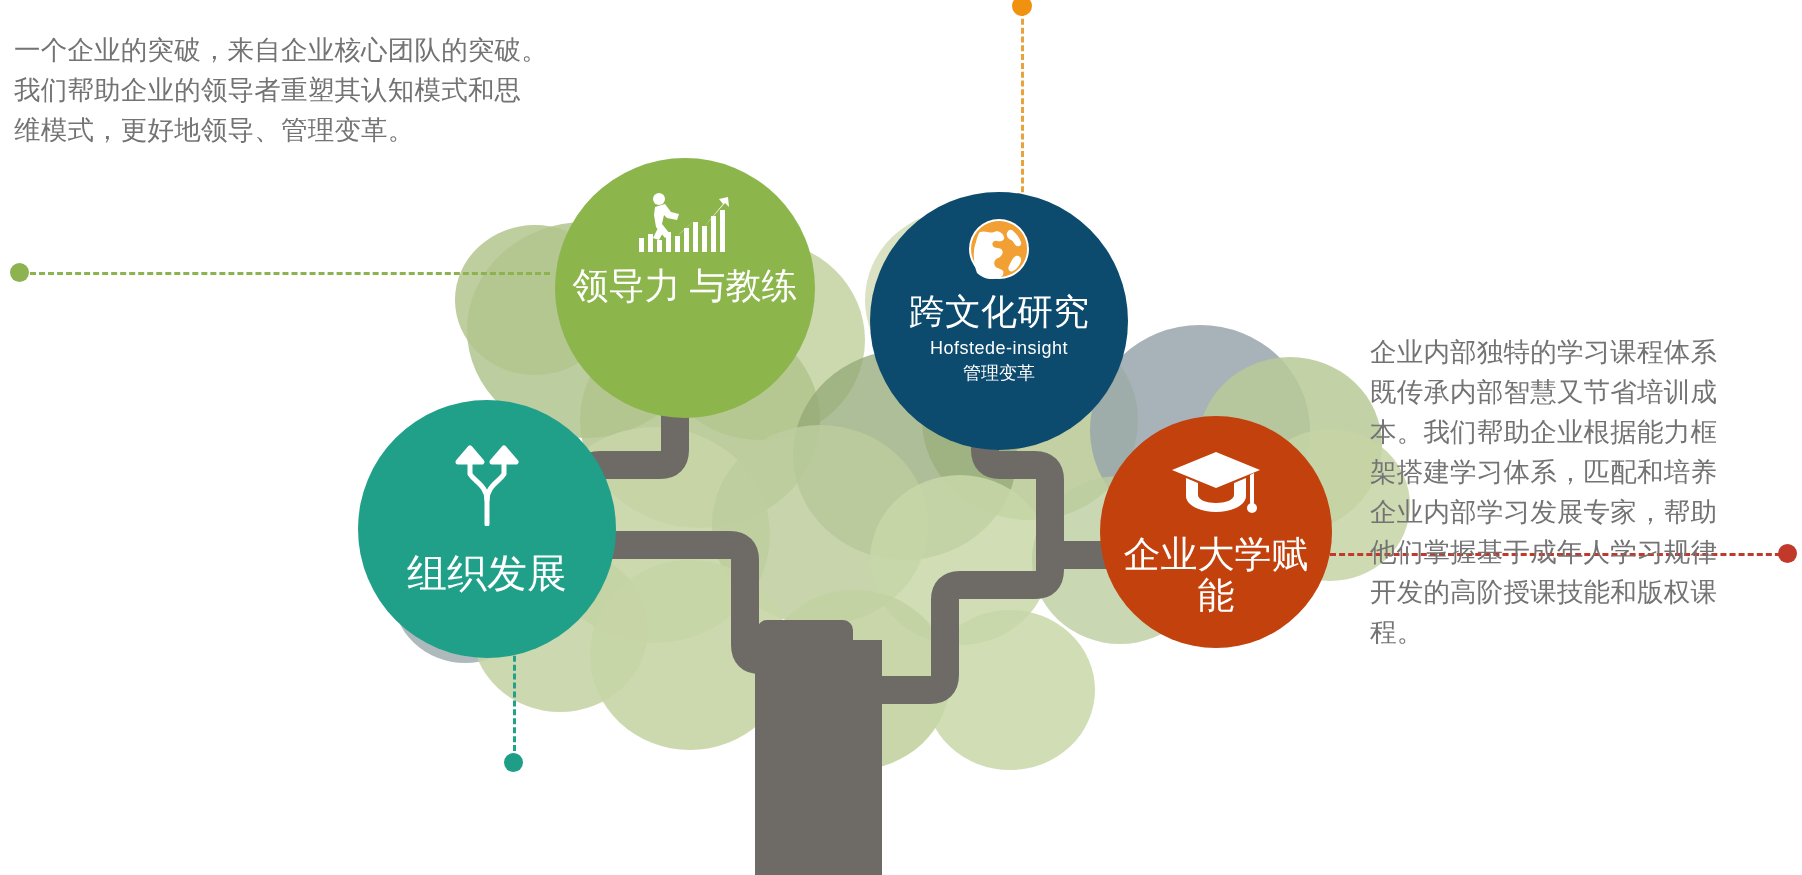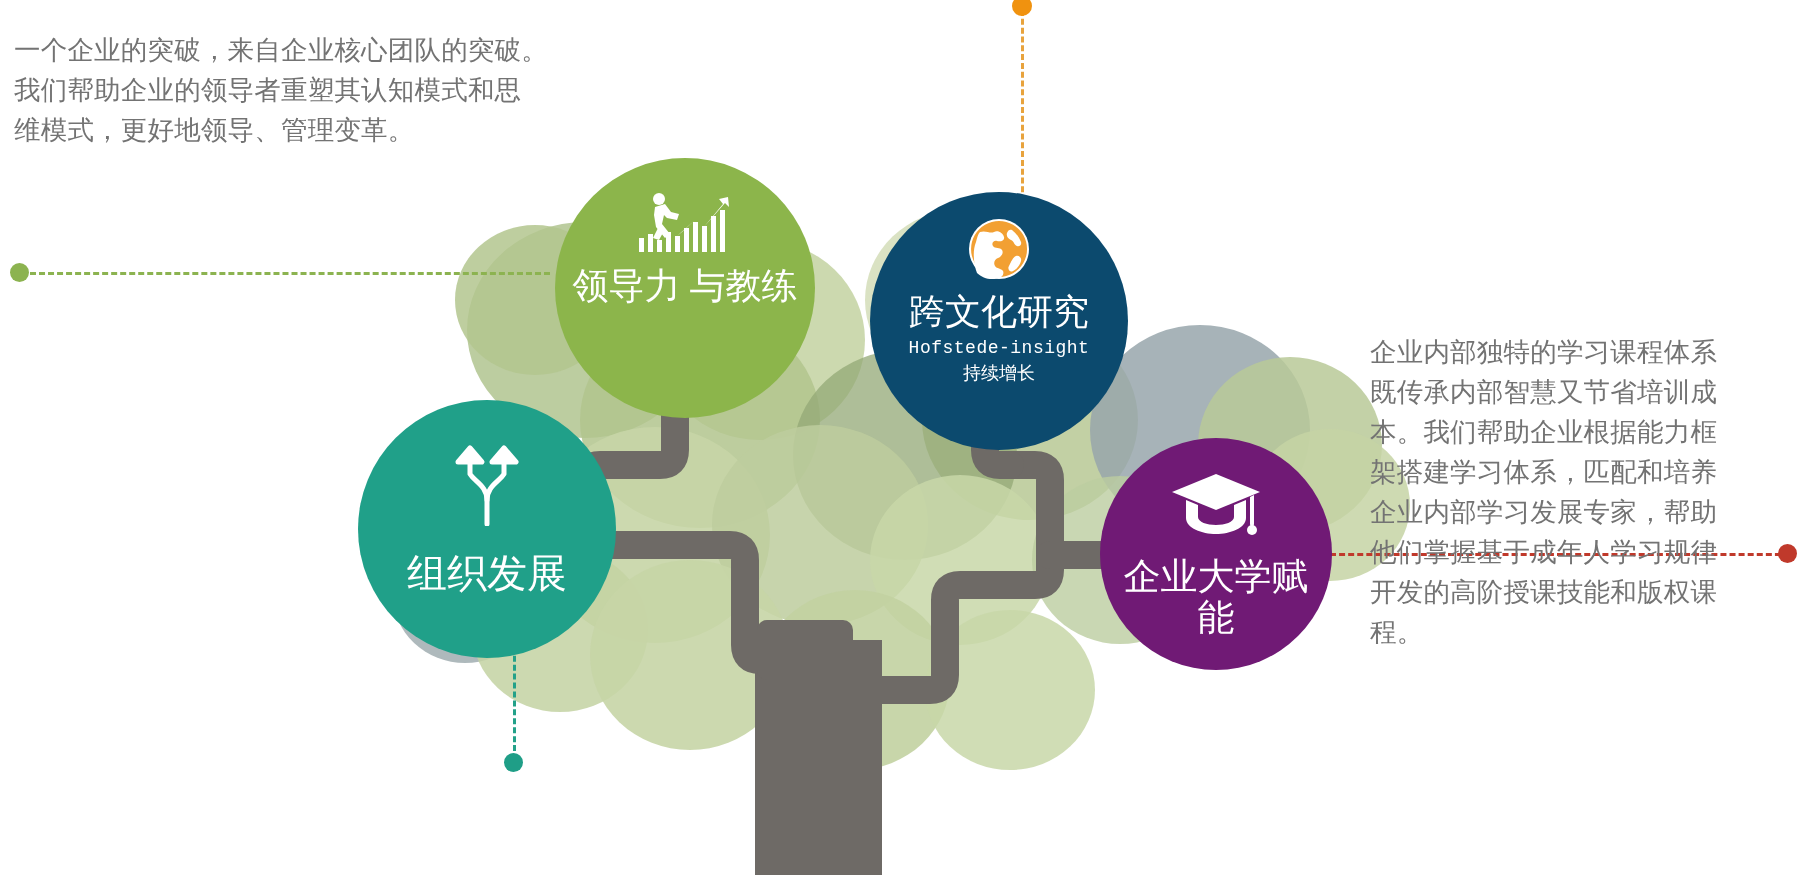--- a/index.html
+++ b/index.html
@@ -33,38 +33,38 @@
   #conn-teal-dot{left:504px;top:753px;width:19px;height:19px;background:#1f9e87;}
 
   #conn-red-line{left:1330px;top:553px;width:460px;border-top:3px dashed #c0392b;}
   #conn-red-dot{left:1778px;top:544px;width:19px;height:19px;background:#c0392b;}
 
   
   .node{position:absolute;border-radius:50%;display:flex;flex-direction:column;
         align-items:center;justify-content:flex-start;color:#fff;text-align:center;}
   .node .ic{display:block;}
   .node .nlabel{font-family:"Liberation Serif","DejaVu Serif",serif;font-weight:400;line-height:1.12;}
-  .node .nsub{font-family:Liberation Mono, monospace;line-height:1.25;}
+  .node .nsub{font-family:Liberation Sans, sans-serif;line-height:1.25;}
   .node .nsub2{font-family:"Liberation Serif","DejaVu Serif",serif;line-height:1.25;}
 
   #node-leadership{left:555px;top:158px;width:260px;height:260px;background:#8cb54b;}
   #node-leadership .ic{margin-top:34px;}
   #node-leadership .nlabel{margin-top:8px;font-size:36px;}
 
   #node-crosscult{left:870px;top:192px;width:258px;height:258px;background:#0c4a6e;}
   #node-crosscult .ic{margin-top:26px;}
   #node-crosscult .nlabel{margin-top:8px;font-size:36px;}
   #node-crosscult .nsub{margin-top:5px;font-size:18px;letter-spacing:.5px;}
   #node-crosscult .nsub2{margin-top:2px;font-size:18px;}
 
   #node-orgdev{left:358px;top:400px;width:258px;height:258px;background:#20a089;}
   #node-orgdev .ic{margin-top:44px;}
   #node-orgdev .nlabel{margin-top:22px;font-size:40px;}
 
-  #node-university{left:1100px;top:438px;width:232px;height:232px;background:#701a75;}
+  #node-university{left:1100px;top:416px;width:232px;height:232px;background:#c2410c;}
   #node-university .ic{margin-top:34px;}
   #node-university .nlabel{margin-top:14px;font-size:37px;width:200px;}
 </style>
 </head>
 <body>
 
 <div class="stage">
 
   <svg class="layer" viewBox="0 0 1802 875" width="1802" height="875" aria-hidden="true">
 
@@ -160,21 +160,21 @@
       <svg width="62" height="62" viewBox="0 0 62 62" aria-hidden="true">
         <circle cx="31" cy="31" r="30" fill="#ffffff"></circle>
         <path d="M31 3 a28 28 0 1 0 0.1 0z" fill="#f2a033"></path>
         <path d="M12 14 c6 -2 10 2 14 0 c4 -2 9 1 10 5 c1 4 -4 5 -7 4 c-3 -1 -6 2 -4 5 c2 3 7 1 9 4 c2 3 -1 7 -4 8 c-3 1 -5 5 -3 8 c2 3 6 2 8 5 c1 2 0 5 -2 6 c-8 4 -18 2 -24 -4 C 6 47 4 34 8 24 c1 -4 2 -8 4 -10z" fill="#ffffff"></path>
         <path d="M44 12 c4 3 7 7 9 12 c1 3 -2 5 -4 4 c-3 -1 -3 -5 -6 -6 c-3 -1 -5 -4 -4 -7 c1 -3 3 -4 5 -3z" fill="#ffffff"></path>
         <path d="M48 38 c3 -1 6 2 5 5 c-1 4 -4 8 -8 10 c-3 2 -6 -2 -4 -5 c2 -4 4 -9 7 -10z" fill="#ffffff"></path>
       </svg>
     </span>
     <span class="nlabel">跨文化研究</span>
     <span class="nsub">Hofstede-insight</span>
-    <span class="nsub2">持续增长</span>
+    <span class="nsub2">管理变革</span>
   </div>
 
   <div class="node" id="node-orgdev">
     <span class="ic">
       <svg width="78" height="82" viewBox="0 0 78 82" fill="none" stroke="#ffffff" stroke-width="5" stroke-linejoin="round" stroke-linecap="round" aria-hidden="true">
         <path d="M39 80 L39 56 C39 42 27 38 22 30 L22 18"></path>
         <path d="M39 56 C39 42 51 38 56 30 L56 18"></path>
         <path d="M22 18 L10 18 L22 4 L34 18 L22 18z" fill="#ffffff"></path>
         <path d="M56 18 L44 18 L56 4 L68 18 L56 18z" fill="#ffffff"></path>
       </svg>

